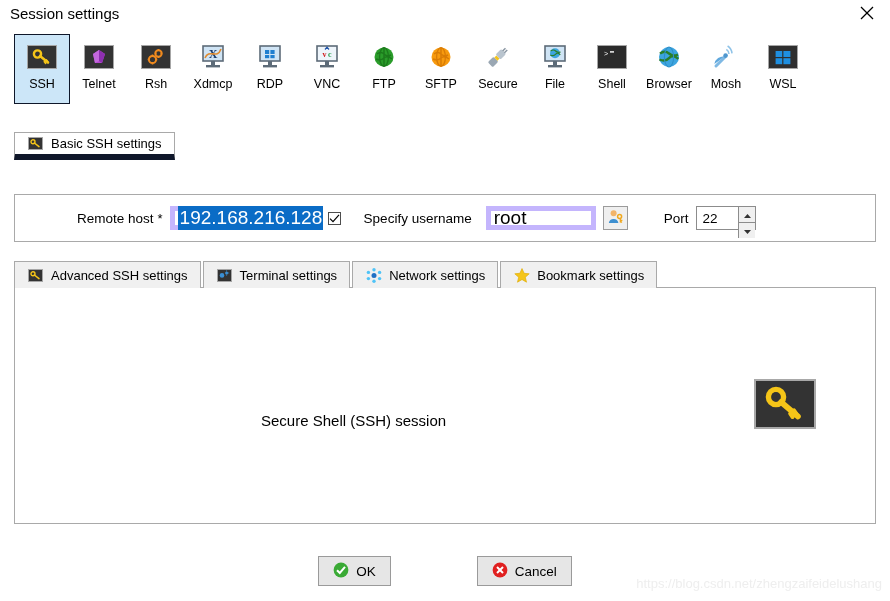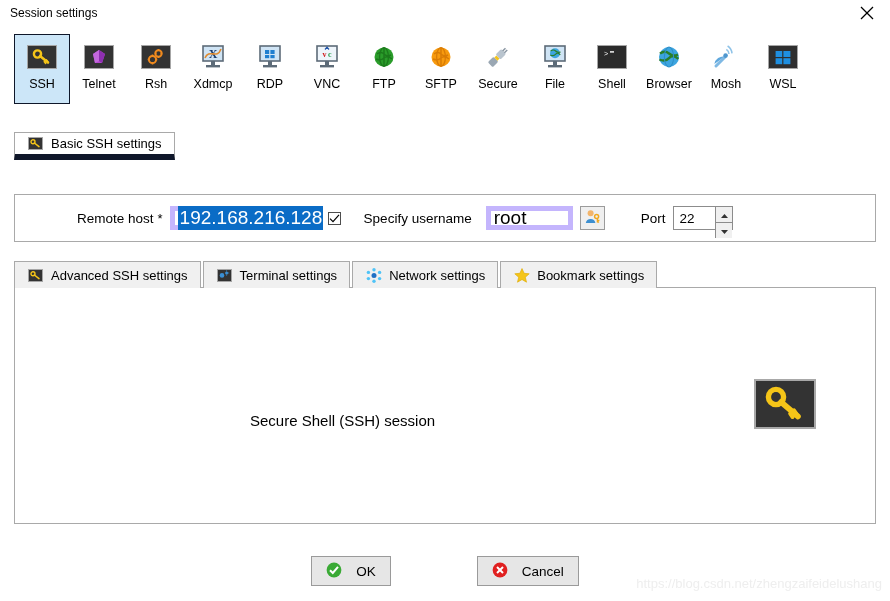--- a/index.html
+++ b/index.html
@@ -19,21 +19,21 @@
 
   
   .titlebar {
     height: 26px;
     display: flex;
     align-items: center;
     padding: 0 0 0 10px;
     box-sizing: border-box;
   }
   .titlebar-text {
-    font-size: 12px;
+    font-size: 15px;
     color: #000;
     flex: 1;
   }
   .close-btn {
     width: 46px;
     height: 26px;
     display: flex;
     align-items: center;
     justify-content: center;
     cursor: pointer;
@@ -209,21 +209,21 @@
   .spin-arrows div:first-child { border-bottom: 1px solid #8c8c8c; }
 
   
   .second-group { margin: 18px 14px 0 14px; }
   .big-pane {
     height: 237px;
     position: relative;
   }
   .pane-center-text {
     position: absolute;
-    left: 235px;
+    left: 246px;
     top: 124px;
     font-size: 15px;
     color: #000;
   }
   .key-big {
     position: absolute;
     left: 739px;
     top: 91px;
     width: 62px;
     height: 50px;
@@ -240,21 +240,21 @@
     justify-content: center;
     gap: 86px;
   }
   .dlg-btn {
     background: #e6e6e6;
     border: 1px solid #9a9a9a;
     box-sizing: border-box;
     height: 30px;
     min-width: 70px;
     display:flex; align-items:center; justify-content:center;
-    gap: 14px;
+    gap: 7px;
     font-size: 13.5px;
     cursor: pointer;
     padding: 10px 14px;
   }
 
   .watermark {
     position: absolute;
     right: 8px;
     bottom: 10px;
     font-size: 13px;
@@ -504,21 +504,21 @@
       <span class="chkbox">
         <svg width="11" height="9" viewBox="0 0 11 9">
           <polyline points="1,4.6 4,7.6 10,0.9" fill="none" stroke="#000" stroke-width="1.2"></polyline>
         </svg>
       </span>
       <span class="field-label">Specify username</span>
     </div>
 
     <div style="width:14px;"></div>
 
-    <div class="textbox" style="width:87px;">
+    <div class="textbox" style="width:110px;">
       <span>root</span>
     </div>
 
     <div style="width:7px;"></div>
 
     <div class="userbtn">
       <span>
         <svg width="17" height="16" viewBox="0 0 17 16">
           <circle cx="6.6" cy="4.2" r="3" fill="#f2b46a"></circle>
           <path d="M1.8 14 a4.9 4.9 0 0 1 9.6 0 Z" fill="#3d8fd0"></path>

